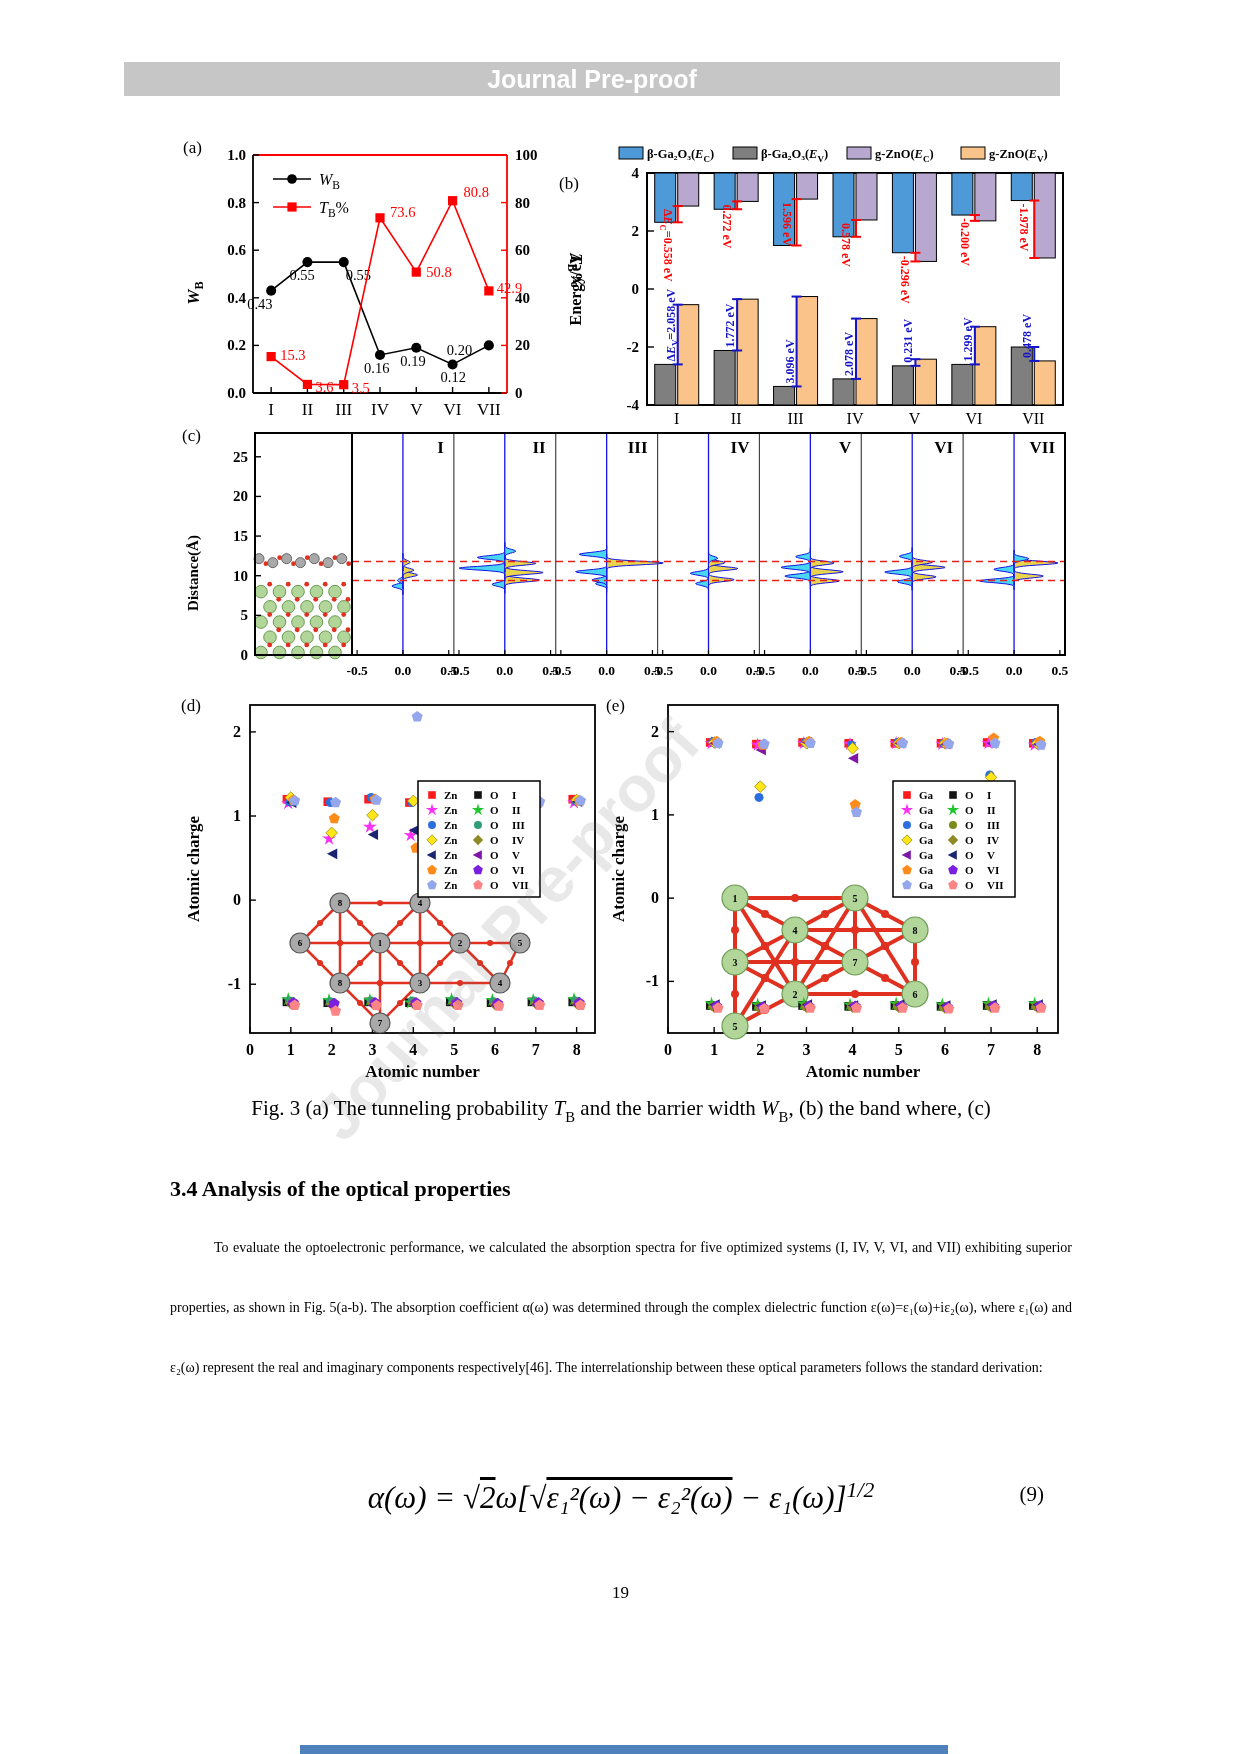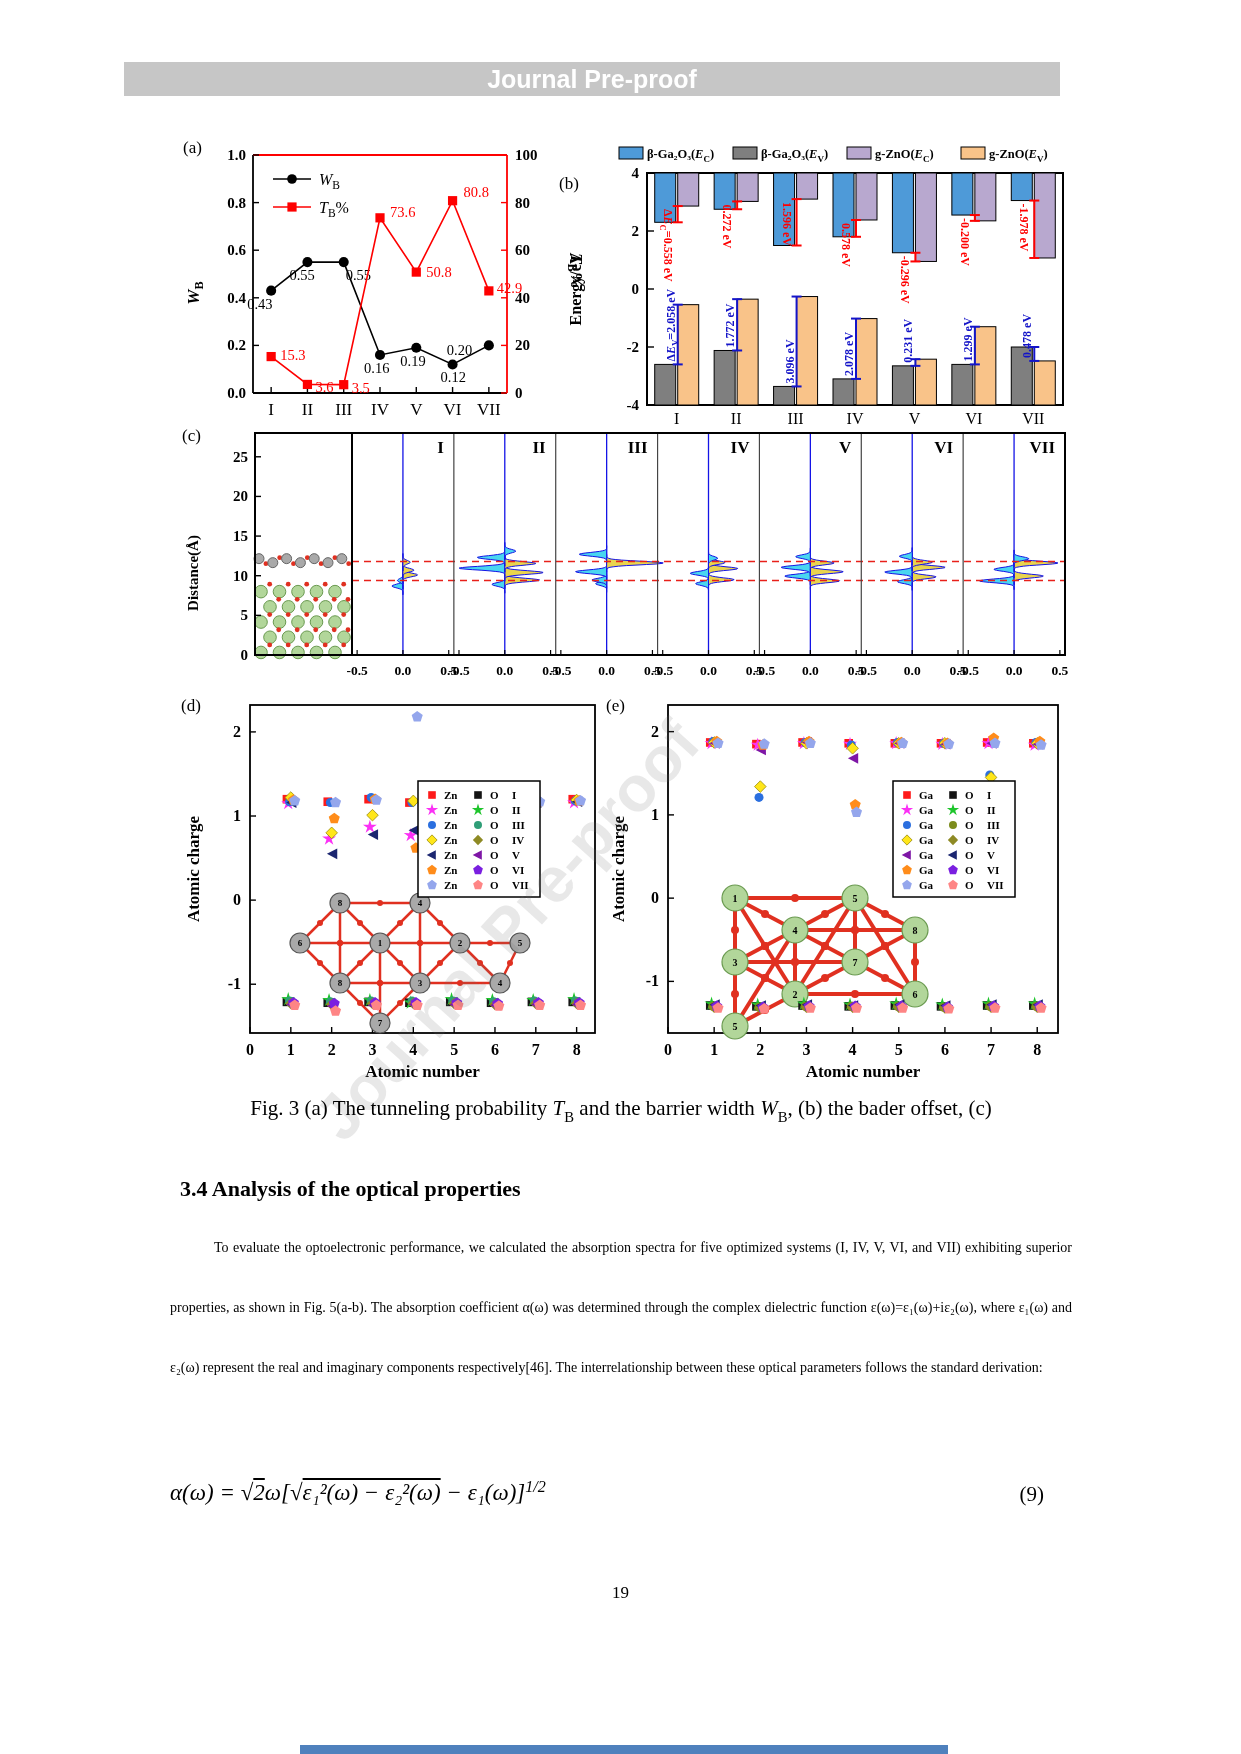--- a/index.html
+++ b/index.html
@@ -9,25 +9,25 @@
         color:#fff;font-family:"Liberation Sans",sans-serif;font-weight:bold;font-size:25px;
         text-align:center;line-height:34px;}
   svg.panel{position:absolute;}
   #svg-a{left:175px;top:133px;}
   #svg-b{left:555px;top:133px;}
   #svg-c{left:170px;top:423px;}
   #svg-d{left:175px;top:693px;}
   #svg-e{left:600px;top:693px;}
   .caption{position:absolute;left:170px;top:1090px;width:902px;text-align:center;
         font-size:21px;line-height:37px;}
-  .section-heading{position:absolute;left:180px;top:1176px;font-size:22px;font-weight:bold;}
+  .section-heading{position:absolute;left:170px;top:1176px;font-size:22px;font-weight:bold;}
   .body-text{position:absolute;left:170px;top:1218px;width:902px;font-size:14px;
         line-height:60px;text-align:justify;text-indent:44px;}
   .equation-row{position:absolute;left:170px;top:1478px;width:902px;height:44px;}
-  .eq-body{display:block;text-align:left;font-size:23px;font-style:italic;}
+  .eq-body{display:block;text-align:center;font-size:31px;font-style:italic;}
   .eq-number{position:absolute;right:28px;top:4px;font-style:normal;font-size:21px;}
   .page-number{position:absolute;left:0;top:1583px;width:100%;text-align:center;font-size:17px;}
   .bottom-strip{position:absolute;left:300px;top:1745px;width:648px;height:9px;background:#4f81bd;}
   .watermark{position:absolute;left:300px;top:1105px;font-size:64px;font-weight:bold;
         font-family:"Liberation Sans",sans-serif;color:rgba(110,110,110,0.16);
         transform:rotate(-48deg);transform-origin:0 0;white-space:nowrap;pointer-events:none;}
   .it{font-style:italic;}
   .sub{font-size:70%;vertical-align:-18%;}
   .sup{font-size:70%;vertical-align:45%;}
   .ovl{text-decoration:overline;}
@@ -906,21 +906,21 @@
       <polygon points="307,186.87 311.87891992859414,190.41474281885652 310.0153383442604,196.15025718114347 303.9846616557396,196.15025718114347 302.12108007140586,190.41474281885652" fill="#94a6ec"></polygon>
       <text x="319" y="196" font-size="11" fill="#000" text-anchor="start" font-family="&quot;Liberation Serif&quot;,serif" font-weight="bold"><tspan>Ga</tspan></text>
       <polygon points="353,186.87 357.87891992859414,190.41474281885652 356.0153383442604,196.15025718114347 349.9846616557396,196.15025718114347 348.12108007140586,190.41474281885652" fill="#fe8585"></polygon>
       <text x="365" y="196" font-size="11" fill="#000" text-anchor="start" font-family="&quot;Liberation Serif&quot;,serif" font-weight="bold"><tspan>O</tspan></text>
       <text x="387" y="196" font-size="11" fill="#000" text-anchor="start" font-family="&quot;Liberation Serif&quot;,serif" font-weight="bold"><tspan>VII</tspan></text>
     </svg>
 
   <div class="watermark">Journal Pre-proof</div>
 
   <div class="caption">
-    <div><span>Fig. 3 (a) The tunneling probability </span><span class="it">T</span><span class="sub">B</span><span> and the barrier width </span><span class="it">W</span><span class="sub">B</span><span>, (b) the bader offset, (c)</span></div>
+    <div><span>Fig. 3 (a) The tunneling probability </span><span class="it">T</span><span class="sub">B</span><span> and the barrier width </span><span class="it">W</span><span class="sub">B</span><span>, (b) the band where, (c)</span></div>
   </div>
 
   <div class="section-heading">3.4 Analysis of the optical properties</div>
 
   <div class="body-text">To evaluate the optoelectronic performance, we calculated the absorption spectra for five optimized systems (I, IV, V, VI, and VII) exhibiting superior properties, as shown in Fig. 5(a-b). The absorption coefficient α(ω) was determined through the complex dielectric function ε(ω)=ε₁(ω)+iε₂(ω), where ε₁(ω) and ε₂(ω) represent the real and imaginary components respectively[46]. The interrelationship between these optical parameters follows the standard derivation:</div>
 
   <div class="equation-row">
     <span class="eq-body"><span>α(ω) = √</span><span class="ovl">2</span><span>ω[√</span><span class="ovl">ε₁²(ω) − ε₂²(ω)</span><span> − ε₁(ω)]</span><span class="sup">1/2</span></span>
     <span class="eq-number">(9)</span>
   </div>

